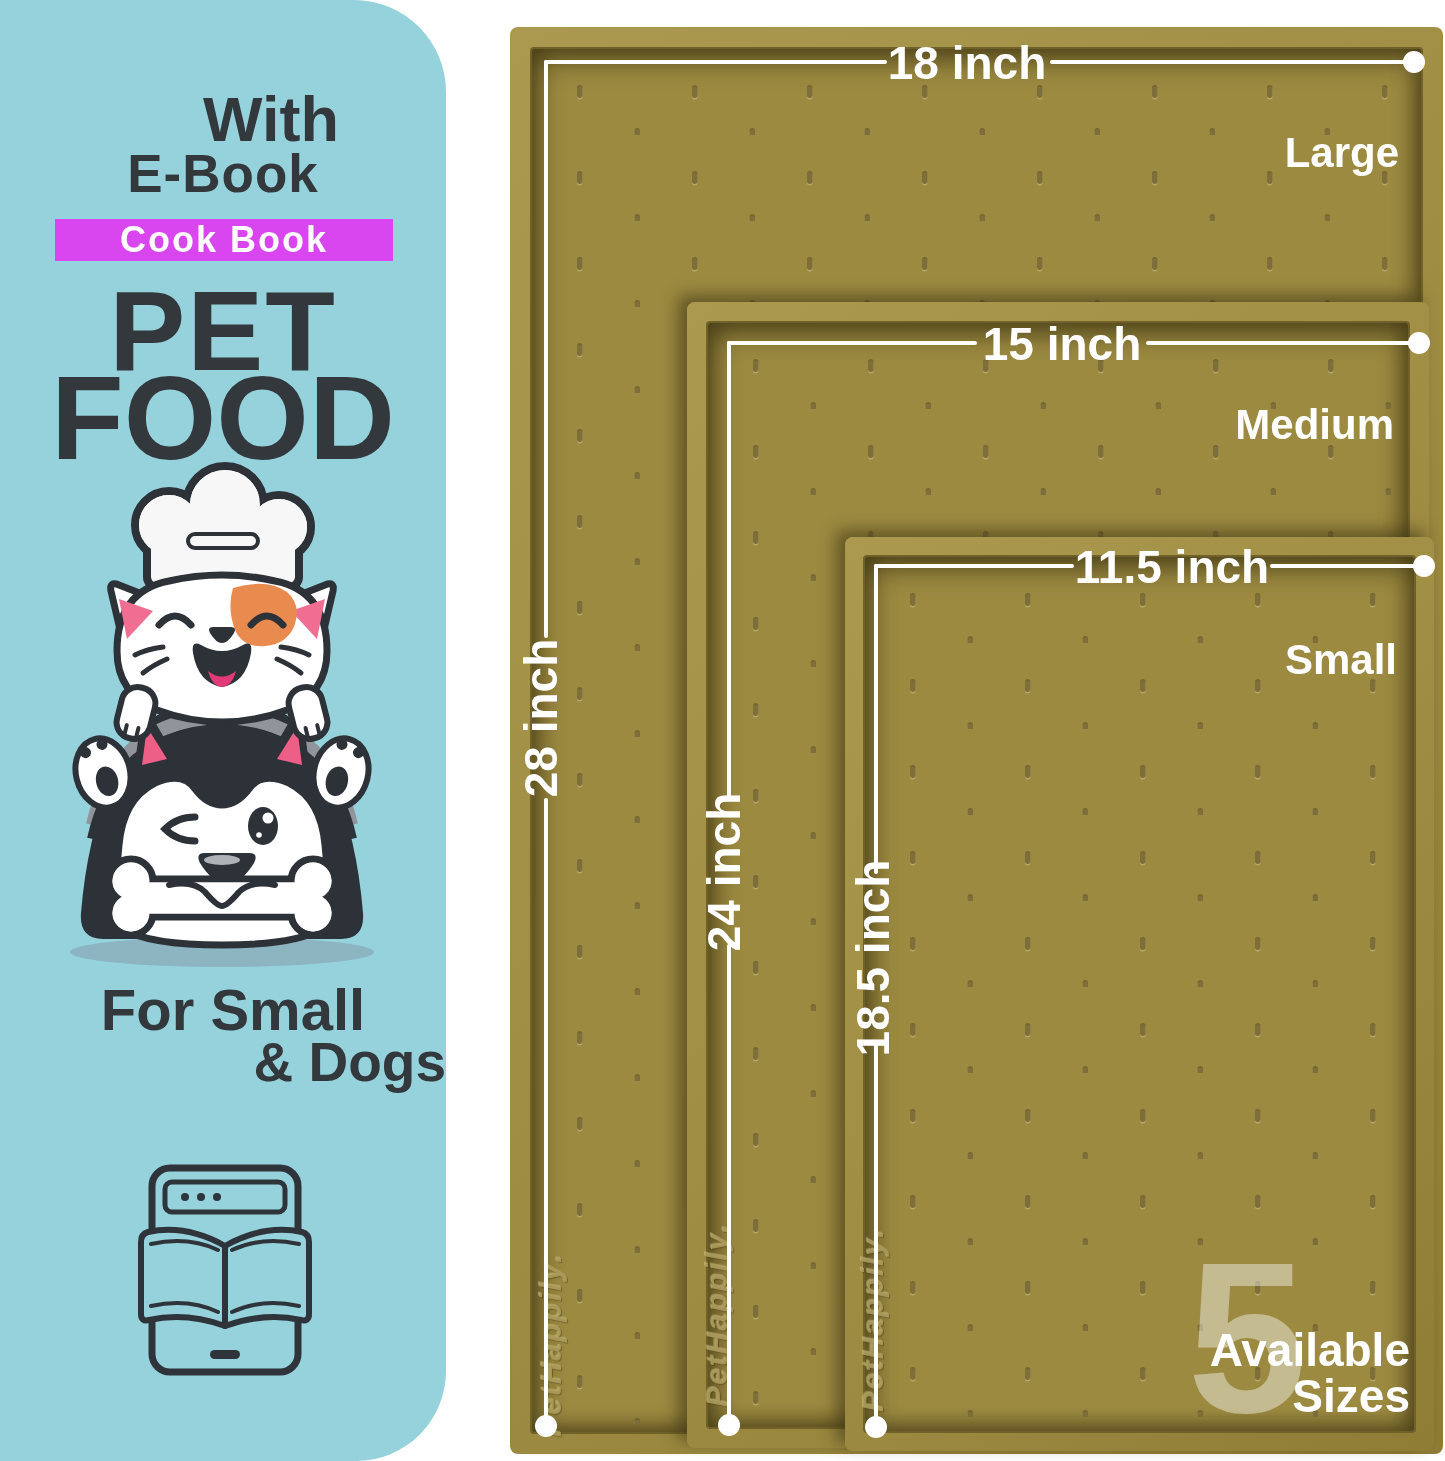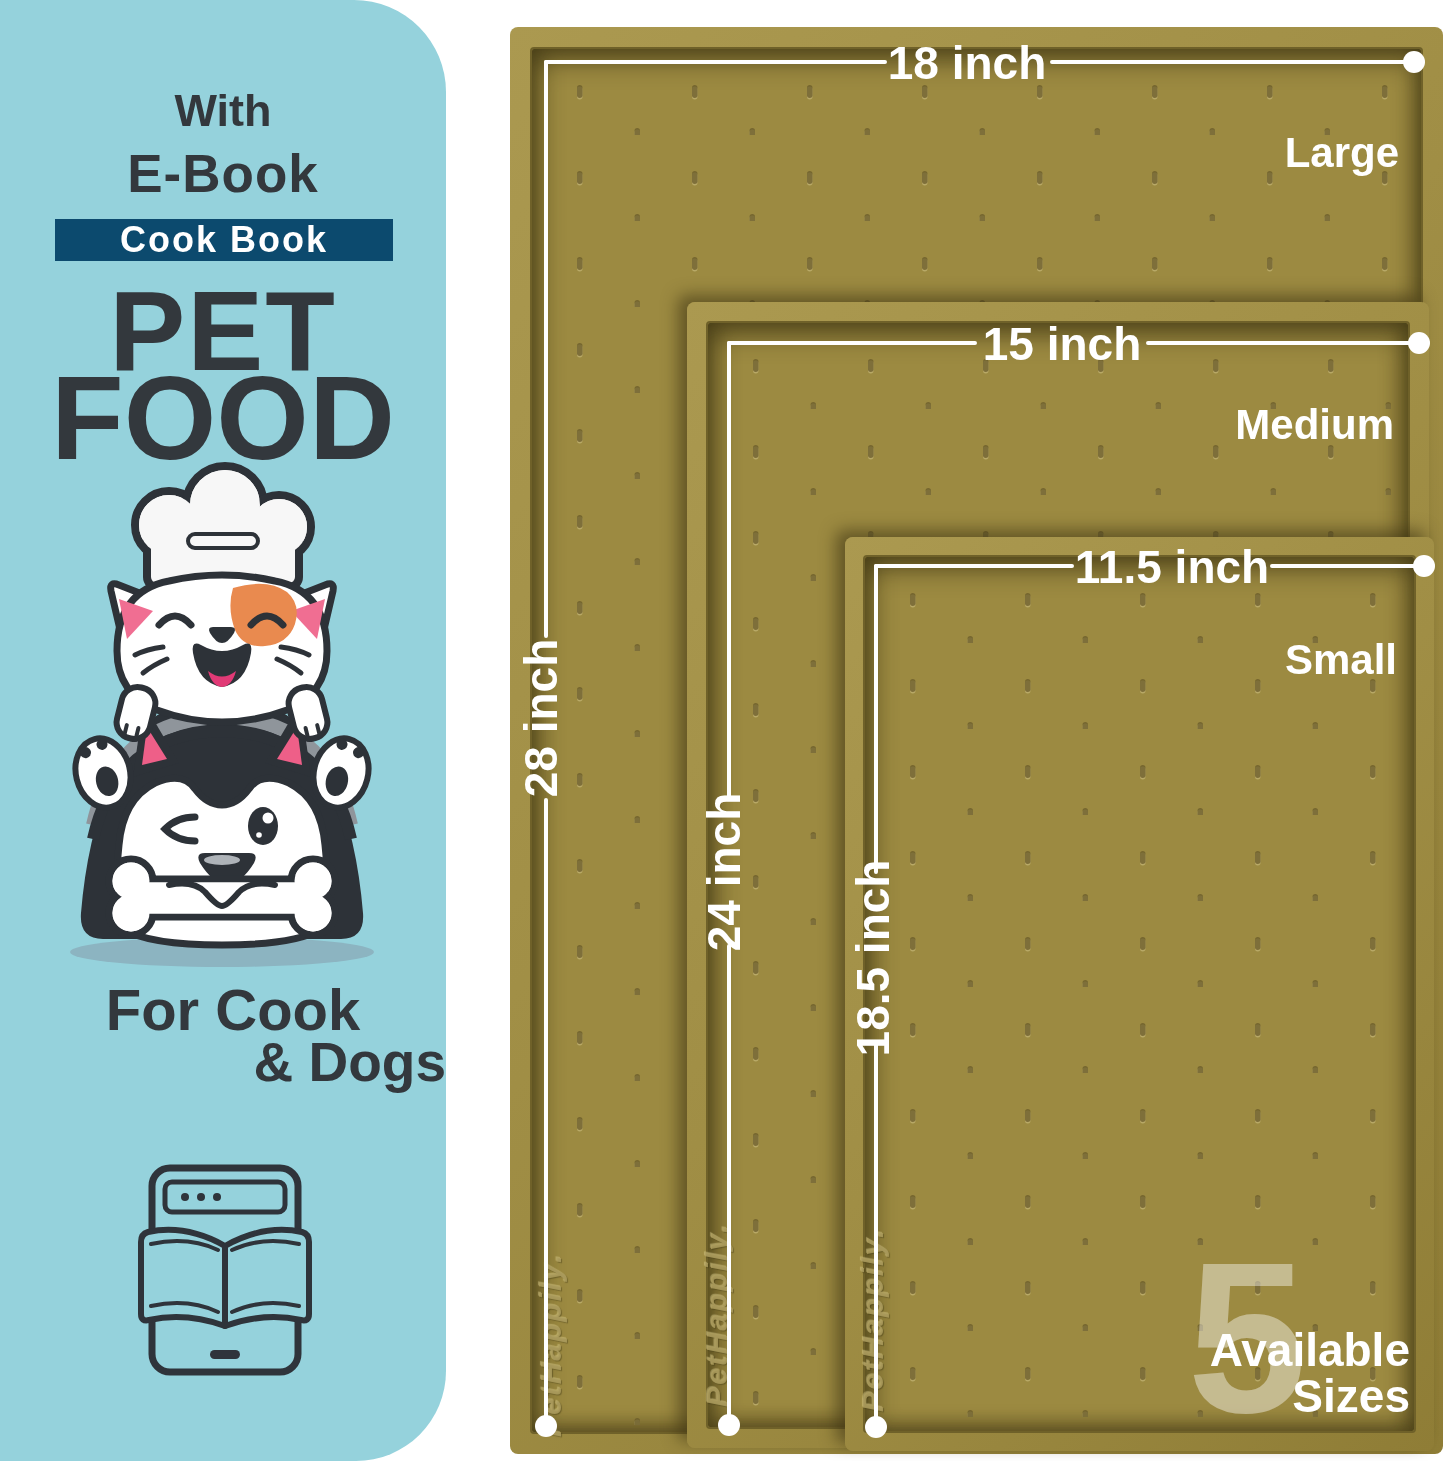--- a/index.html
+++ b/index.html
@@ -7,25 +7,25 @@
        font-family:"Liberation Sans", sans-serif;}
   .abs{position:absolute;}
   .ctr{left:0;width:446px;text-align:center;}
   .dk{color:#33383d;font-weight:bold;line-height:1;}
 </style>
 </head>
 <body>
 
 <div class="abs" style="left:0;top:0;width:446px;height:1461px;background:#95d2dc;border-radius:0 92px 90px 0;"></div>
 
-<div class="abs ctr dk" style="top:88px;font-size:45px;letter-spacing:0px;">With</div>
+<div class="abs ctr dk" style="top:88px;font-size:63px;letter-spacing:0px;margin-left:48px;">With</div>
 
 <div class="abs ctr dk" style="top:147px;font-size:53px;letter-spacing:1px;">E-Book</div>
 
-<div class="abs" style="left:55px;top:219px;width:338px;height:42px;background:#0c4a6e;display:flex;align-items:center;justify-content:center;">
+<div class="abs" style="left:55px;top:219px;width:338px;height:42px;background:#d946ef;display:flex;align-items:center;justify-content:center;">
   <span style="color:#ffffff;font-weight:bold;font-size:36px;letter-spacing:2px;">Cook Book</span>
 </div>
 
 <div class="abs ctr dk" style="top:274px;font-size:114px;letter-spacing:2px;">PET</div>
 
 <div class="abs ctr dk" style="top:358px;font-size:119px;letter-spacing:0px;text-align:center;">FOOD</div>
 
 <svg class="abs" style="left:55px;top:455px;" width="340" height="520" viewBox="0 0 340 520">
 
   <ellipse cx="167" cy="497" rx="152" ry="15" fill="#8cb4c1"></ellipse>
@@ -136,21 +136,21 @@
     <circle cx="76" cy="426" r="18.5"></circle>
     <circle cx="76" cy="458" r="18.5"></circle>
     <circle cx="258" cy="426" r="18.5"></circle>
     <circle cx="258" cy="458" r="18.5"></circle>
     <rect x="76" y="427.5" width="182" height="31"></rect>
   </g>
 
   <path d="M114,430 Q138,425 150,437 Q162,451 167,451 Q172,451 184,437 Q196,425 220,430" fill="none" stroke="#2d3238" stroke-width="6" stroke-linecap="round"></path>
 </svg>
 
-<div class="abs ctr dk" style="top:981px;font-size:58px;letter-spacing:0px;margin-left:10px;">For Cook</div>
+<div class="abs ctr dk" style="top:981px;font-size:58px;letter-spacing:0px;margin-left:10px;">For Small</div>
 
 <div class="abs ctr dk" style="top:1035px;font-size:55px;letter-spacing:0px;text-align:right;">&amp; Dogs</div>
 
 <svg class="abs" style="left:138px;top:1164px;" width="174" height="214" viewBox="0 0 174 214">
   <g stroke="#2f343b" fill="none" stroke-linecap="round" stroke-linejoin="round">
 
     <rect x="14" y="4" width="146" height="204" rx="18" stroke-width="7"></rect>
 
     <rect x="27" y="18" width="120" height="30" rx="7" stroke-width="5"></rect>
 

